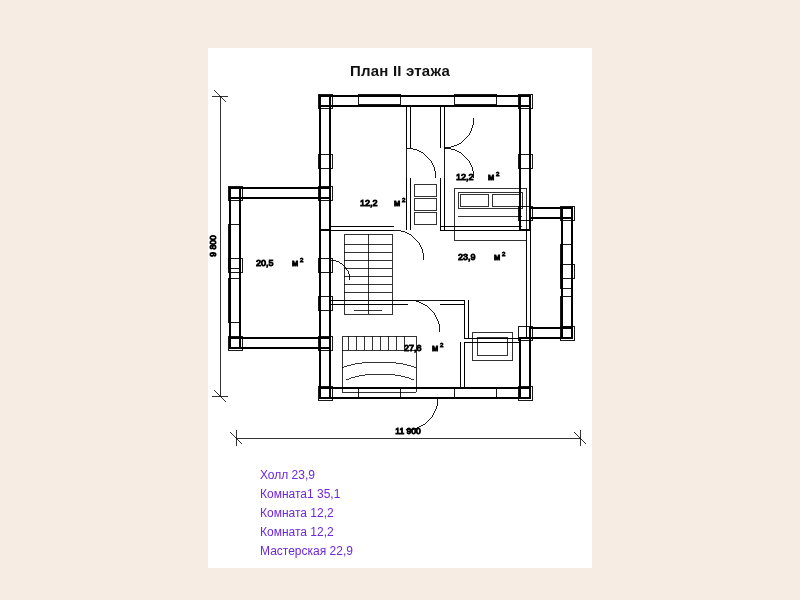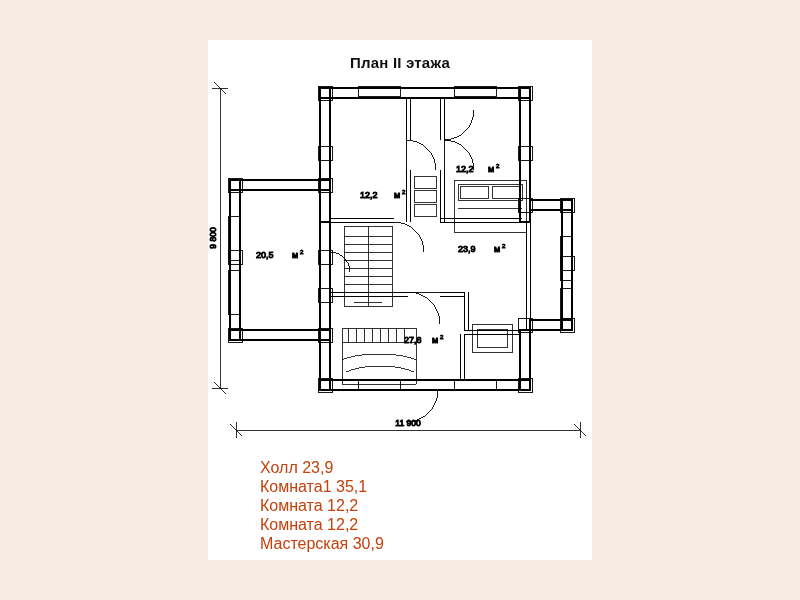--- a/index.html
+++ b/index.html
@@ -14,21 +14,21 @@
     overflow: hidden;
   }
   #page {
     position: relative;
     width: 800px;
     height: 600px;
   }
   #sheet {
     position: absolute;
     left: 208px;
-    top: 40px;
+    top: 48px;
     width: 384px;
     height: 520px;
     background: #ffffff;
   }
   #title {
     position: absolute;
     left: 0;
     top: 14px;
     width: 384px;
     text-align: center;
@@ -41,22 +41,22 @@
     position: absolute;
     left: 0;
     top: 0;
     width: 384px;
     height: 520px;
   }
   #legend {
     position: absolute;
     left: 52px;
     top: 418px;
-    font-size: 16px;
-    color: #c2410c;
+    font-size: 12px;
+    color: #6d28d9;
     line-height: 19px;
   }
   .legend-row {
     white-space: nowrap;
   }
   svg text {
     font-family: "Liberation Sans", sans-serif;
     fill: #000;
   }
 </style>
@@ -264,17 +264,17 @@
           <text x="200" y="386" font-size="8.5" text-anchor="middle">11 900</text>
         </g>
       </g>
     </svg>
 
     <div id="legend">
       <div class="legend-row">Холл 23,9</div>
       <div class="legend-row">Комната1 35,1</div>
       <div class="legend-row">Комната 12,2</div>
       <div class="legend-row">Комната 12,2</div>
-      <div class="legend-row">Мастерская 30,9</div>
+      <div class="legend-row">Мастерская 22,9</div>
     </div>
 
   </div>
 </div>
 
 </body></html>

